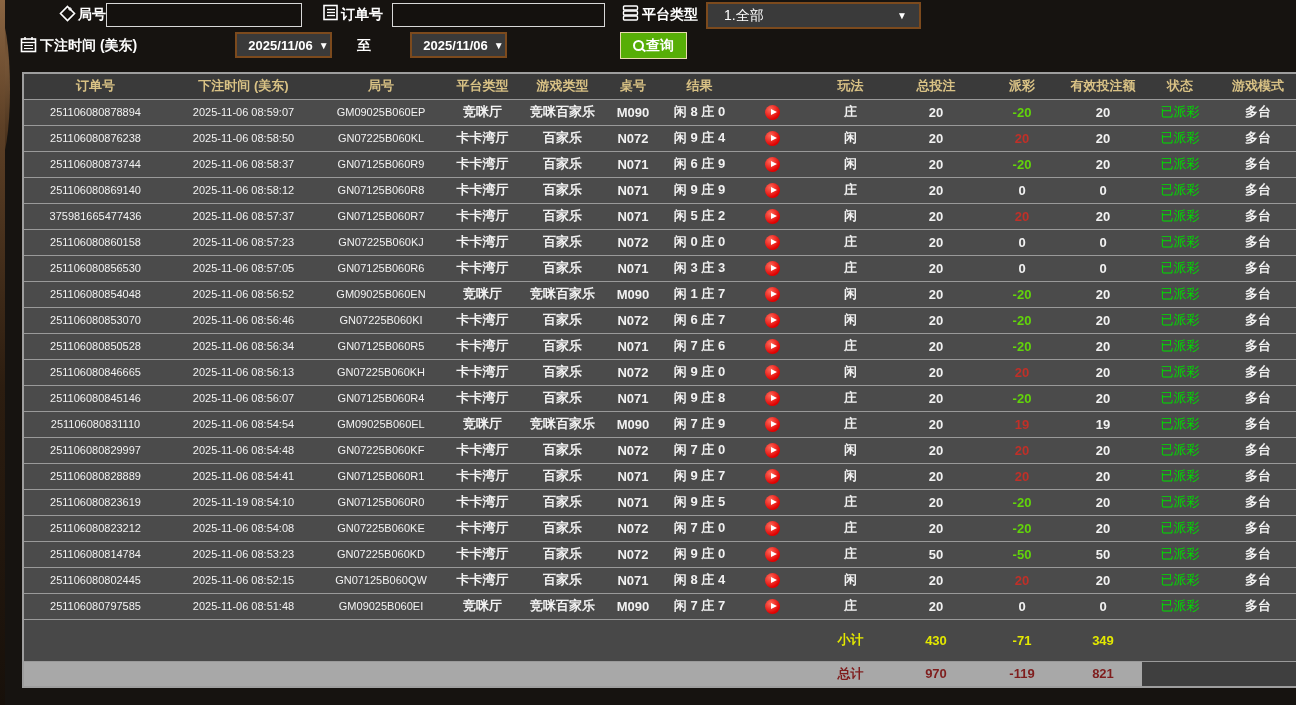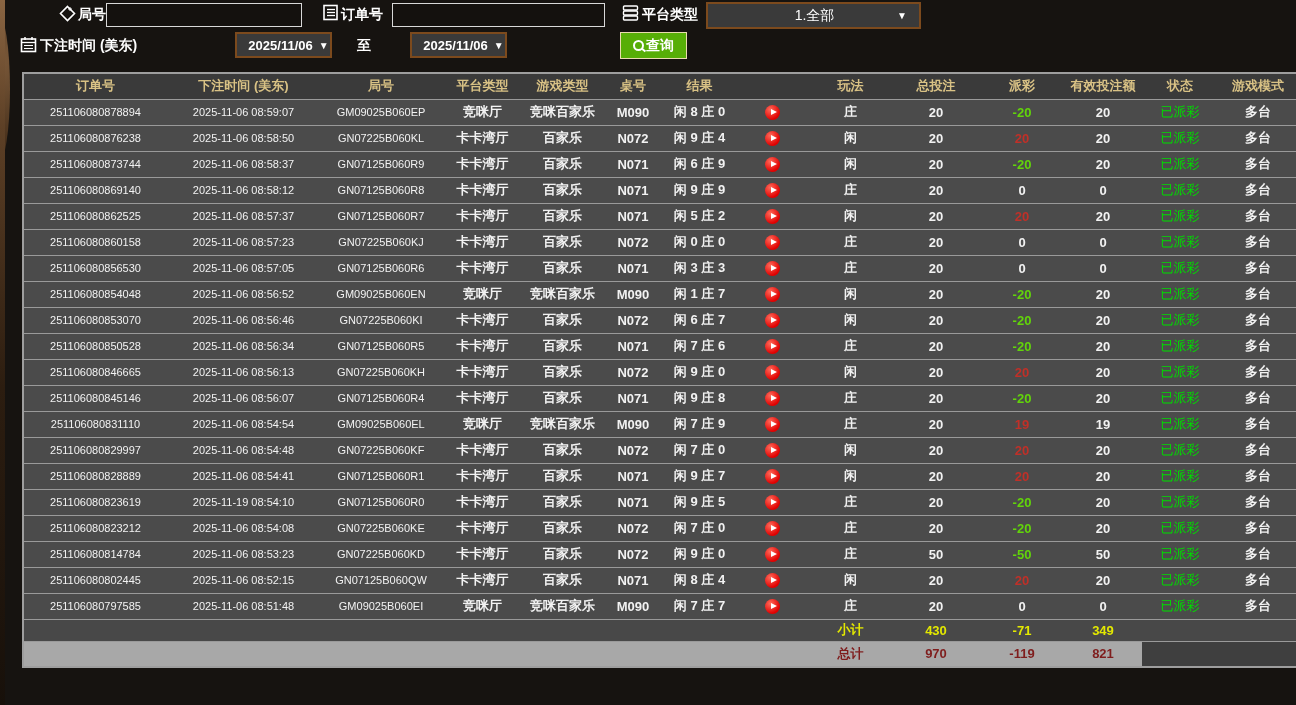--- a/index.html
+++ b/index.html
@@ -33,21 +33,21 @@
     border:1px solid #d8d8d8; color:#fff; font-size:13px; padding:0 5px; outline:none;
   }
   .sel{
     position:absolute; background:#3a3a3a; border:2px solid #7c4a1d;
     color:#ffffff; font-weight:bold; font-size:13px;
     display:flex; align-items:center; justify-content:center; gap:6px;
     cursor:pointer;
     padding-left:10px;
   }
   .sel .arrow{ font-size:10px; color:#fff; }
-  .sel.platform{ justify-content:center; padding-left:2px; font-weight:normal; font-size:14px;}
+  .sel.platform{ justify-content:flex-start; padding-left:16px; font-weight:normal; font-size:14px;}
   .sel.platform .arrow{ position:absolute; right:12px; }
   .query-btn{
     position:absolute; left:620px; top:32px; width:67px; height:27px;
     background:var(--query-button-bg,#57ae07);
     border:1px solid #e9dcae;
     color:#fff; font-size:14px; font-weight:bold;
     display:flex; align-items:center; justify-content:center; gap:2px;
     cursor:pointer;
     text-align:center;
   }
@@ -81,21 +81,21 @@
     display:inline-block; width:15px; height:15px; border-radius:50%;
     background:radial-gradient(circle at 35% 30%, #ff6a5a, #e00000 70%);
     position:relative; vertical-align:middle; cursor:pointer;
   }
   .play-btn::after{
     content:""; position:absolute; left:6px; top:4px;
     border-left:6px solid #fff; border-top:3.5px solid transparent; border-bottom:3.5px solid transparent;
   }
   tr.subtotal-row td{
     background:#484848; color:var(--footer-yellow,#e3e800);
-    font-weight:bold; height:22px; border-bottom:1px solid #9a9a9a;
+    font-weight:bold; height:42px; border-bottom:1px solid #9a9a9a;
   }
   tr.total-row td{
     background:#3f3f3f; color:var(--footer-yellow,#e3e800);
     font-weight:bold; height:25px; border-bottom:none;
   }
   tr.total-row td.total-light{ background:var(--total-row-bg,#a8a8a8); color:#7f1d1d; }
 </style>
 </head>
 <body>
 
@@ -260,21 +260,21 @@
           <td class="c-result">闲 9 庄 9</td>
           <td class="c-replay"><span class="play-btn"></span></td>
           <td class="c-play">庄</td>
           <td class="c-bet">20</td>
           <td class="c-payout">0</td>
           <td class="c-valid">0</td>
           <td class="c-status">已派彩</td>
           <td class="c-mode">多台</td>
         </tr>
         <tr>
-          <td class="c-order">251106080862525</td>
+          <td class="c-order">375981665477436</td>
           <td class="c-time">2025-11-06 08:57:37</td>
           <td class="c-round">GN07125B060R7</td>
           <td class="c-hall">卡卡湾厅</td>
           <td class="c-game">百家乐</td>
           <td class="c-table">N071</td>
           <td class="c-result">闲 5 庄 2</td>
           <td class="c-replay"><span class="play-btn"></span></td>
           <td class="c-play">闲</td>
           <td class="c-bet">20</td>
           <td class="c-payout payout-pos">20</td>

